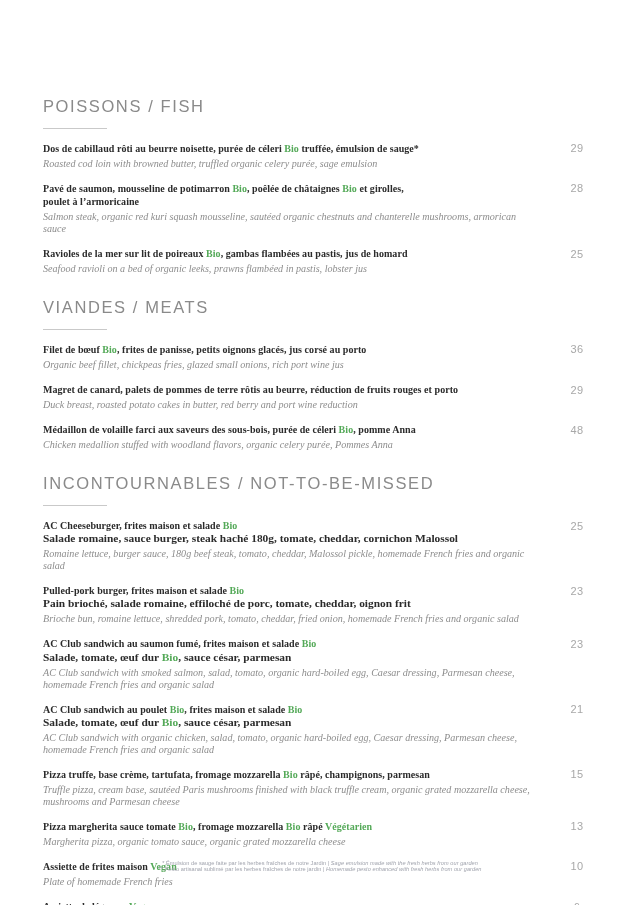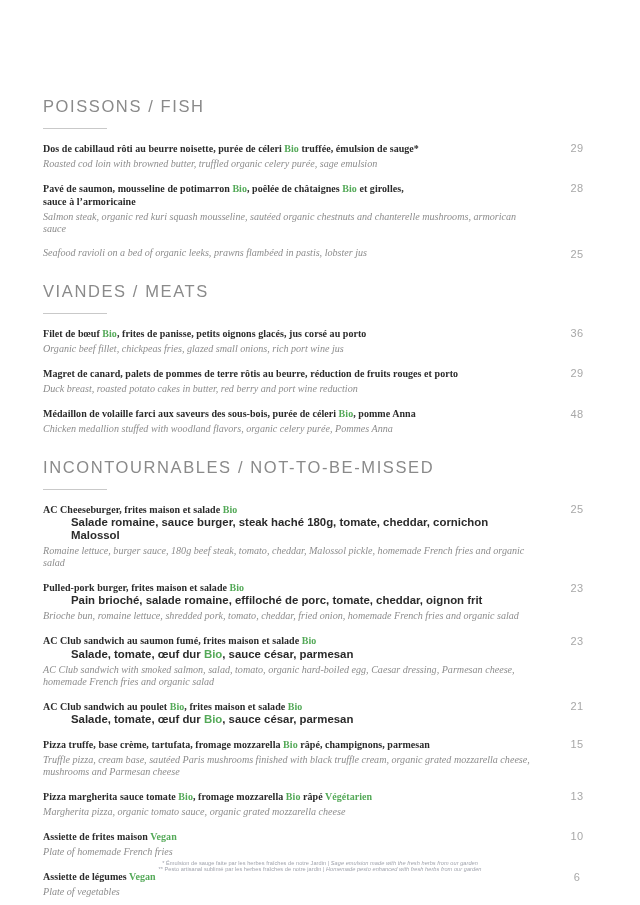--- a/index.html
+++ b/index.html
@@ -54,26 +54,25 @@
 
   .item-title {
     font-family: "Liberation Serif", serif;
     font-weight: 700;
     font-size: 10px;
     line-height: 13.1px;
     color: #2b2b2b;
     letter-spacing: 0.05px;
   }
   .item-sub {
-    font-family: Liberation Sans, sans-serif;
+    font-family: Liberation Serif, serif;
     font-weight: 700;
     font-size: 11.4px;
     line-height: 13.1px;
     color: #2b2b2b;
-    margin-left: 28px;
   }
   .item-desc {
     font-family: "Liberation Serif", serif;
     font-style: italic;
     font-size: 10.1px;
     line-height: 12.0px;
     color: #8d8d8d;
     margin-top: 3px;
   }
   .price {
@@ -115,25 +114,26 @@
       <div class="section">
         <div class="section-head">POISSONS / FISH</div>
         <div class="section-rule"></div>
         <div class="item">
           <div class="price">29</div>
           <div class="item-title"><span>Dos de cabillaud rôti au beurre noisette, purée de céleri </span><span class="tag">Bio</span><span> truffée, émulsion de sauge*</span></div>
           <div class="item-desc">Roasted cod loin with browned butter, truffled organic celery purée, sage emulsion</div>
         </div>
         <div class="item">
           <div class="price">28</div>
-          <div class="item-title"><span>Pavé de saumon, mousseline de potimarron </span><span class="tag">Bio</span><span>, poêlée de châtaignes </span><span class="tag">Bio</span><span> et girolles,</span><br><span>sauce à l’armoricaine</span></div>
+          <div class="item-title"><span>Pavé de saumon, mousseline de potimarron </span><span class="tag">Bio</span><span>, poêlée de châtaignes </span><span class="tag">Bio</span><span> et girolles,</span><br><span>poulet à l’armoricaine</span></div>
           <div class="item-desc">Salmon steak, organic red kuri squash mousseline, sautéed organic chestnuts and chanterelle mushrooms, armorican sauce</div>
         </div>
         <div class="item">
           <div class="price">25</div>
+          <div class="item-title"><span>Ravioles de la mer sur lit de poireaux </span><span class="tag">Bio</span><span>, gambas flambées au pastis, jus de homard</span></div>
           <div class="item-desc">Seafood ravioli on a bed of organic leeks, prawns flambéed in pastis, lobster jus</div>
         </div>
       </div>
       <div class="section">
         <div class="section-head">VIANDES / MEATS</div>
         <div class="section-rule"></div>
         <div class="item">
           <div class="price">36</div>
           <div class="item-title"><span>Filet de bœuf </span><span class="tag">Bio</span><span>, frites de panisse, petits oignons glacés, jus corsé au porto</span></div>
           <div class="item-desc">Organic beef fillet, chickpeas fries, glazed small onions, rich port wine jus</div>
@@ -167,20 +167,21 @@
         <div class="item">
           <div class="price">23</div>
           <div class="item-title"><span>AC Club sandwich au saumon fumé, frites maison et salade </span><span class="tag">Bio</span></div>
           <div class="item-sub"><span>Salade, tomate, œuf dur </span><span class="tag">Bio</span><span>, sauce césar, parmesan</span></div>
           <div class="item-desc">AC Club sandwich with smoked salmon, salad, tomato, organic hard-boiled egg, Caesar dressing, Parmesan cheese, homemade French fries and organic salad</div>
         </div>
         <div class="item">
           <div class="price">21</div>
           <div class="item-title"><span>AC Club sandwich au poulet </span><span class="tag">Bio</span><span>, frites maison et salade </span><span class="tag">Bio</span></div>
           <div class="item-sub"><span>Salade, tomate, œuf dur </span><span class="tag">Bio</span><span>, sauce césar, parmesan</span></div>
+          <div class="item-desc">AC Club sandwich with organic chicken, salad, tomato, organic hard-boiled egg, Caesar dressing, Parmesan cheese, homemade French fries and organic salad</div>
         </div>
         <div class="item">
           <div class="price">15</div>
           <div class="item-title"><span>Pizza truffe, base crème, tartufata, fromage mozzarella </span><span class="tag">Bio</span><span> râpé, champignons, parmesan</span></div>
           <div class="item-desc">Truffle pizza, cream base, sautéed Paris mushrooms finished with black truffle cream, organic grated mozzarella cheese, mushrooms and Parmesan cheese</div>
         </div>
         <div class="item">
           <div class="price">13</div>
           <div class="item-title"><span>Pizza margherita sauce tomate </span><span class="tag">Bio</span><span>, fromage mozzarella </span><span class="tag">Bio</span><span> râpé </span><span class="tag">Végétarien</span></div>
           <div class="item-desc">Margherita pizza, organic tomato sauce, organic grated mozzarella cheese</div>

